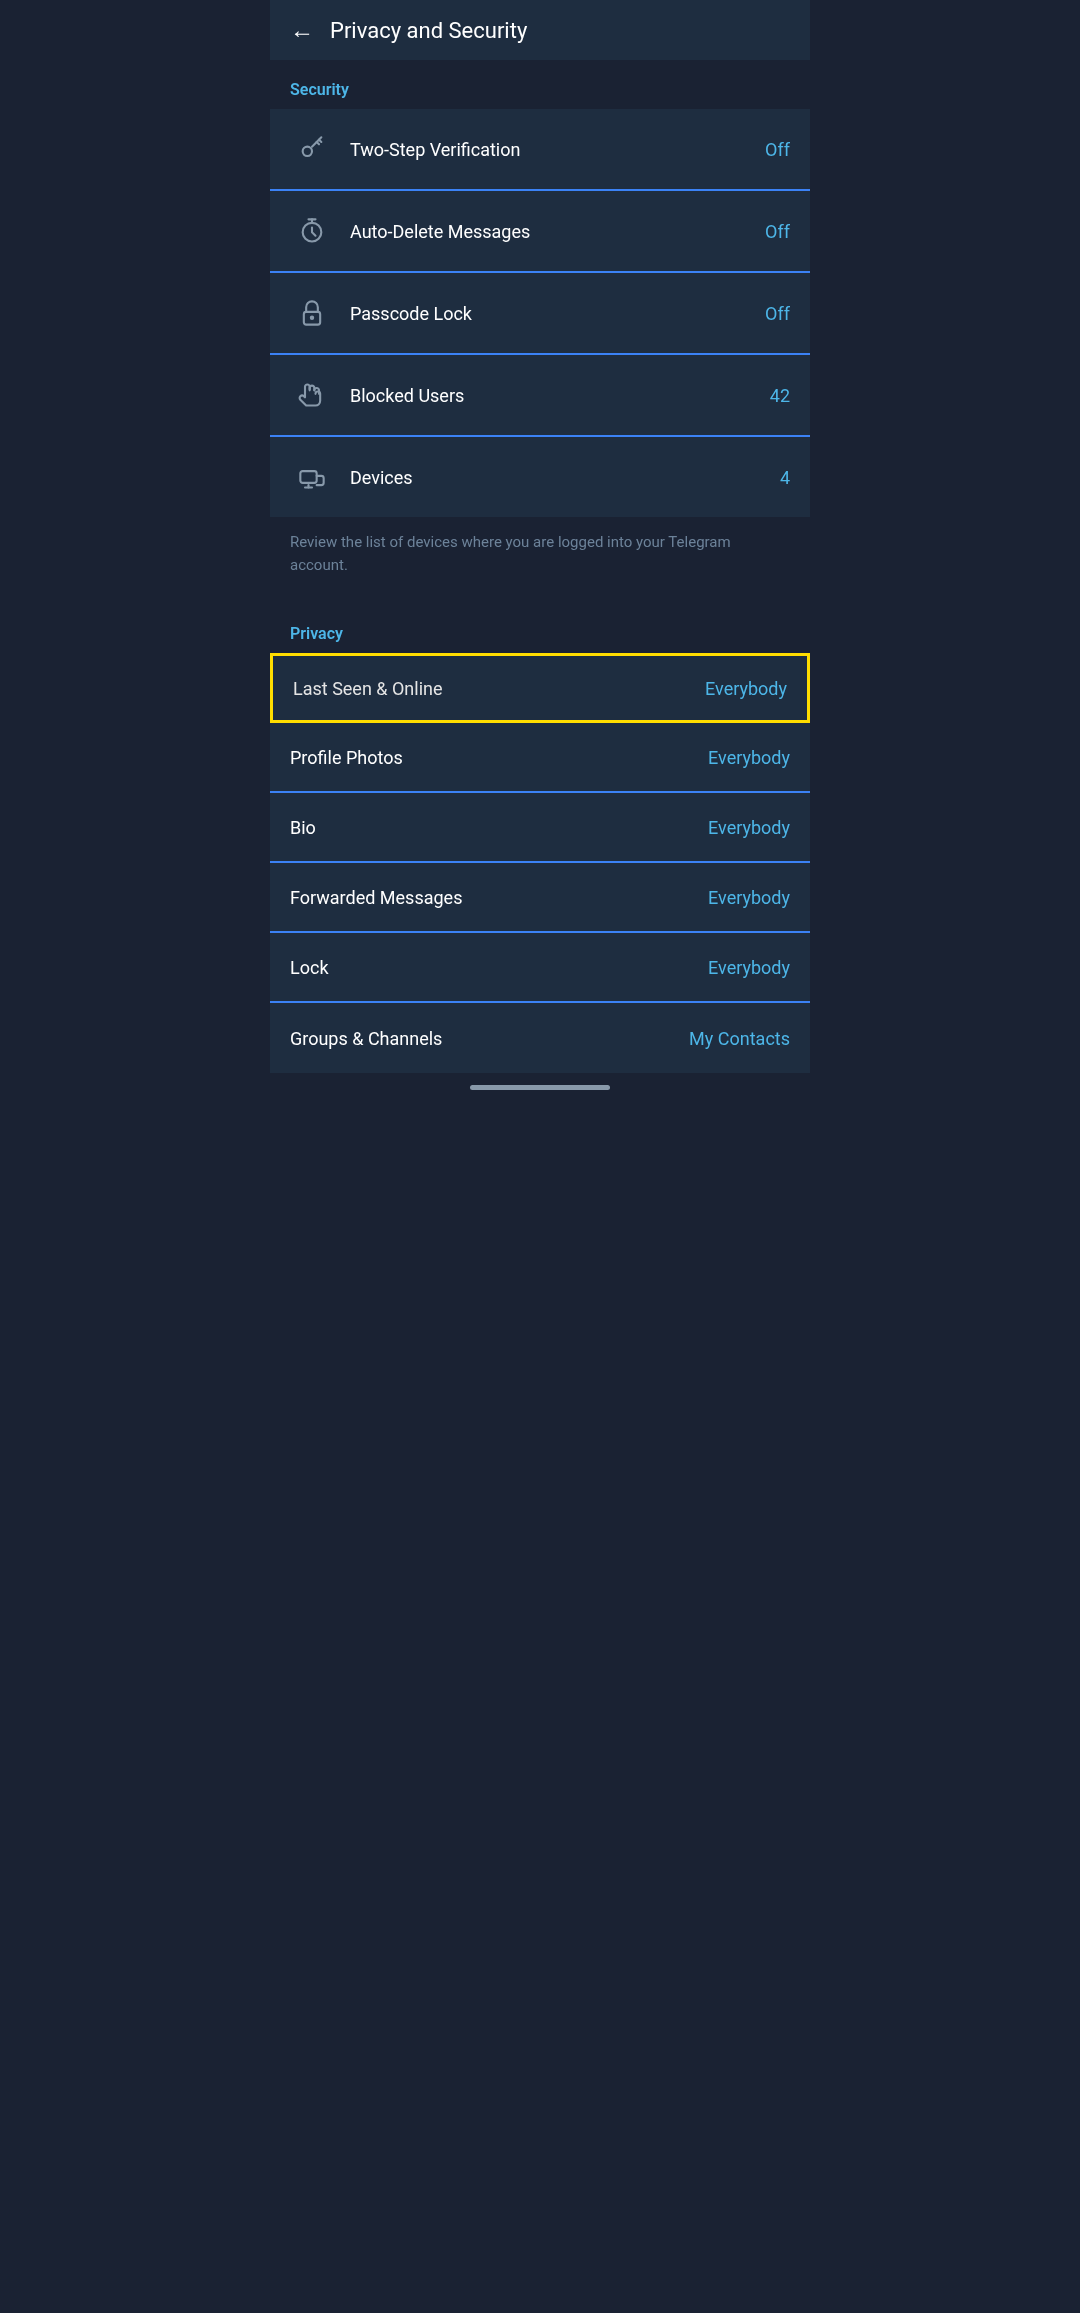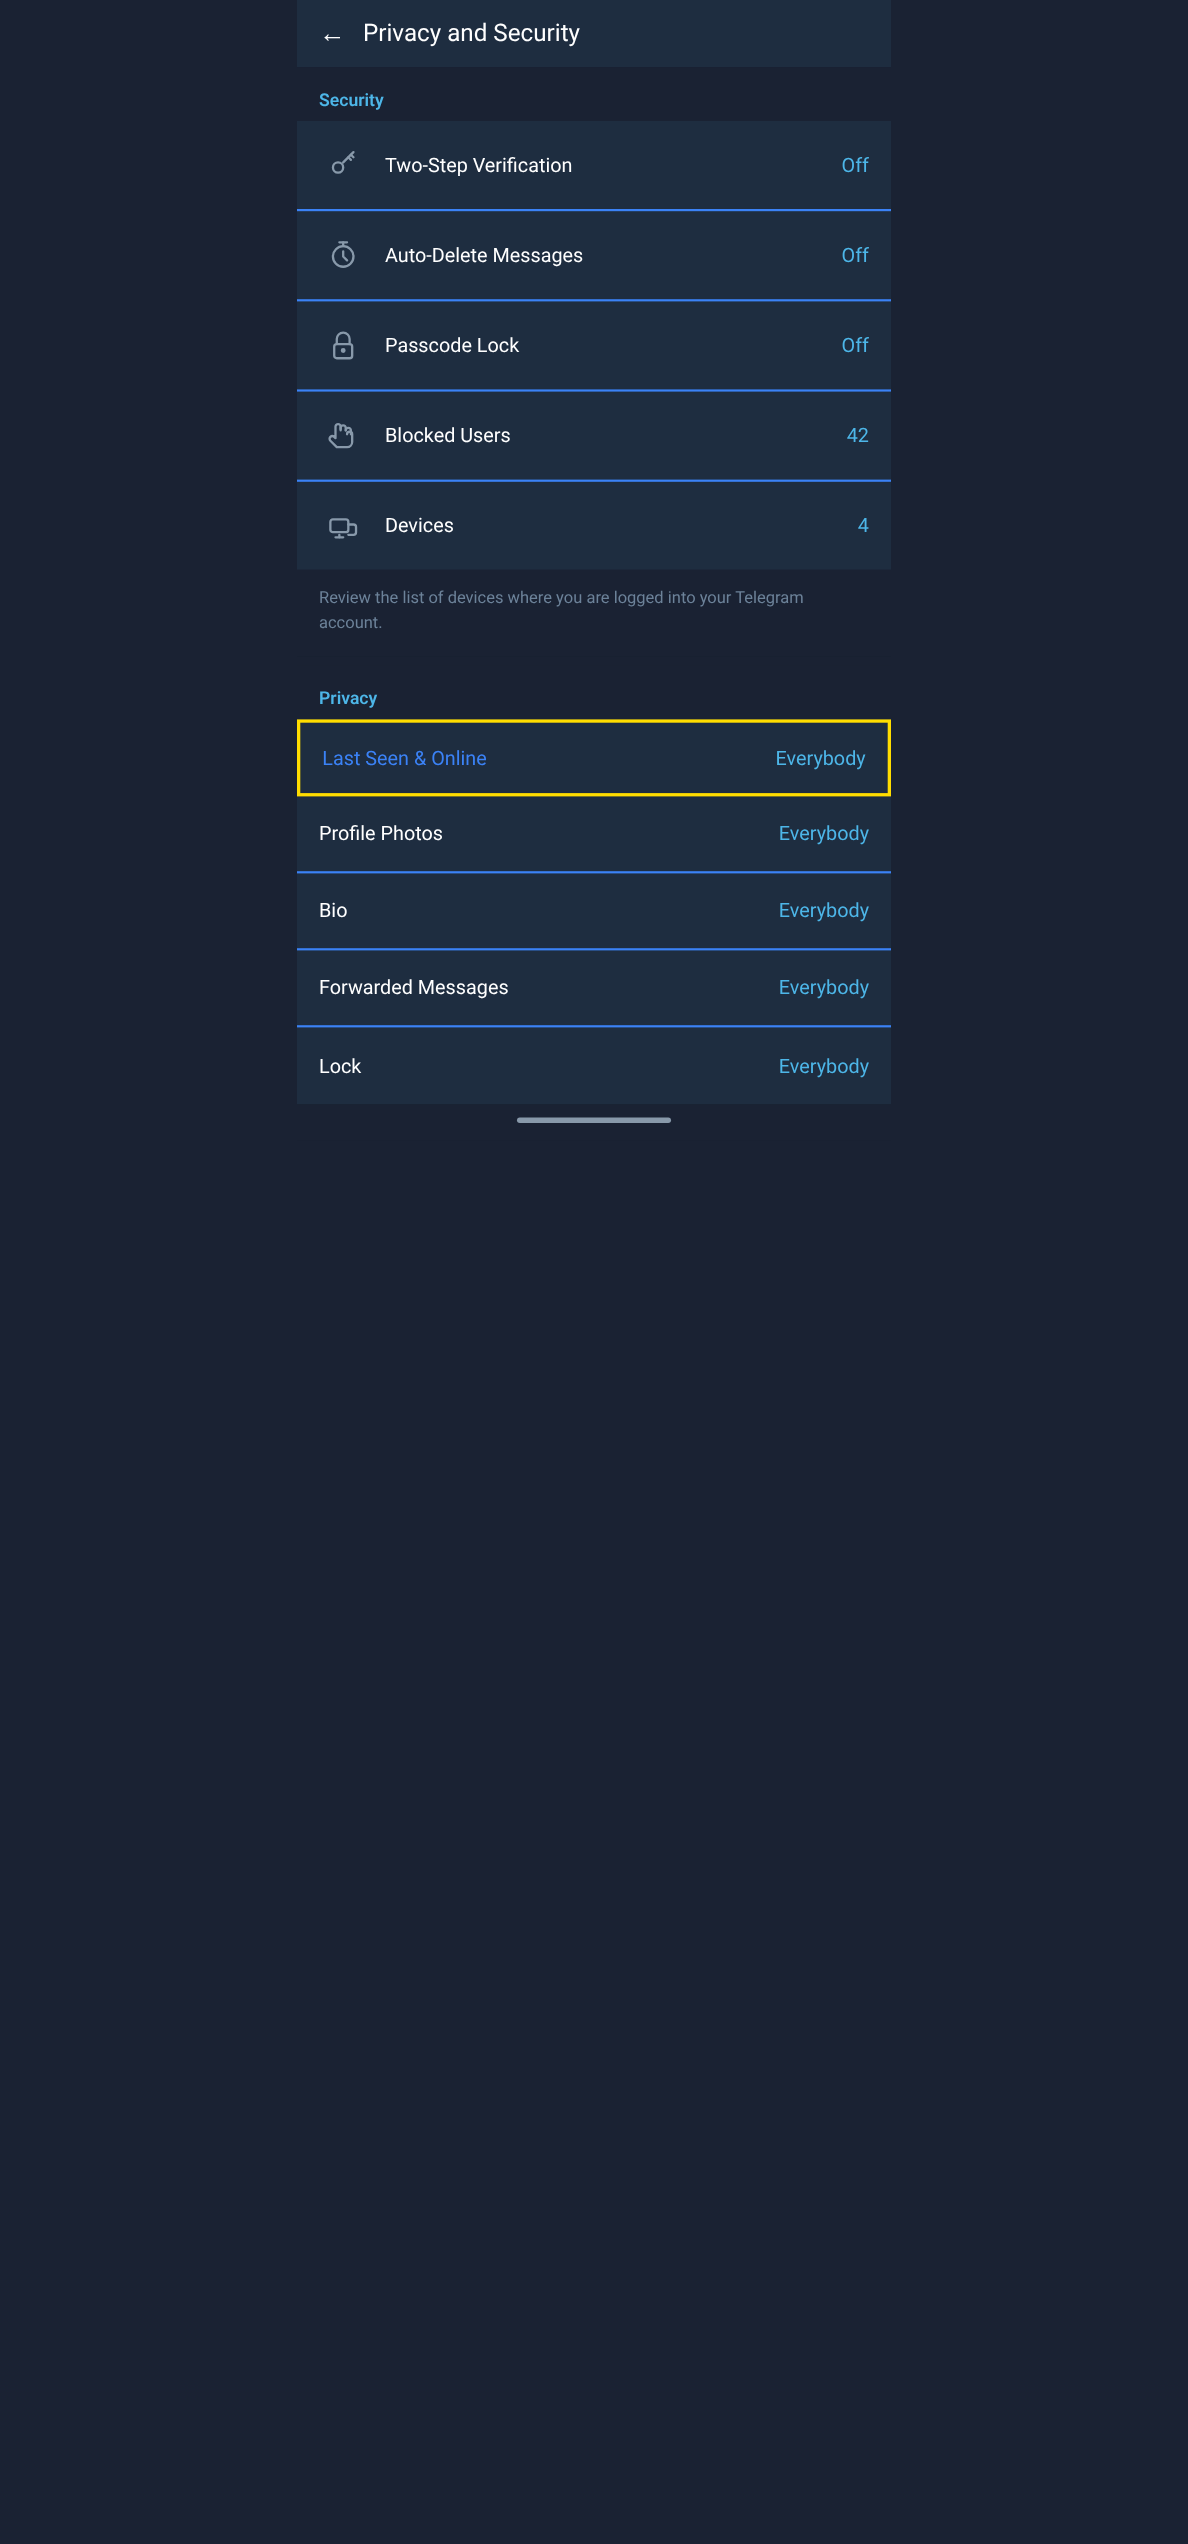--- a/index.html
+++ b/index.html
@@ -110,21 +110,21 @@
       padding: 14px 20px 20px 20px;
       background-color: #1a2233;
     }
 
     .highlighted-item {
       border: 3px solid #ffdd00;
       background-color: #1e2d40;
     }
 
     .highlighted-item .item-text {
-      color: #3b82f6;
+      color: #e5e5e5;
     }
 
     .privacy-group {
       background-color: #1e2d40;
     }
 
     .home-indicator {
       display: flex;
       justify-content: center;
       padding: 12px 0 16px 0;
@@ -246,18 +246,22 @@
   <div class="settings-item">
     <span class="item-text">Forwarded Messages</span>
     <span class="item-value">Everybody</span>
   </div>
 
   <div class="settings-item">
     <span class="item-text">Lock</span>
     <span class="item-value">Everybody</span>
   </div>
 
+  <div class="settings-item" style="border-bottom: none;">
+    <span class="item-text">Groups &amp; Channels</span>
+    <span class="item-value">My Contacts</span>
+  </div>
 
 </div>
 
 <div class="home-indicator">
   <div class="home-bar"></div>
 </div>
 
 </body></html>

